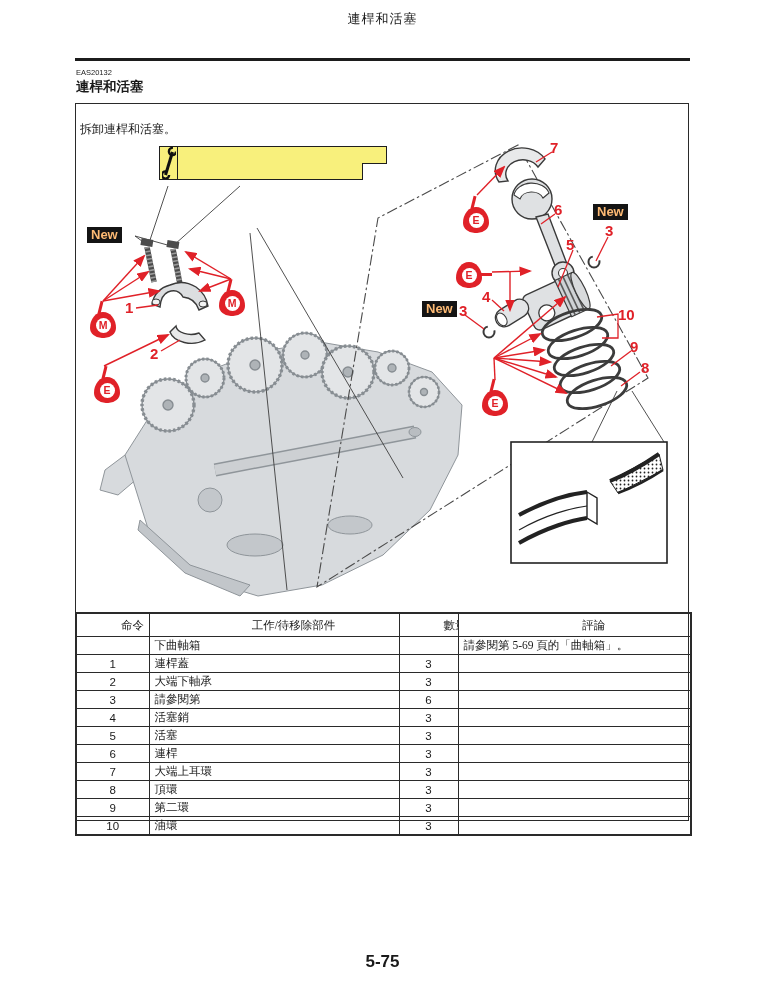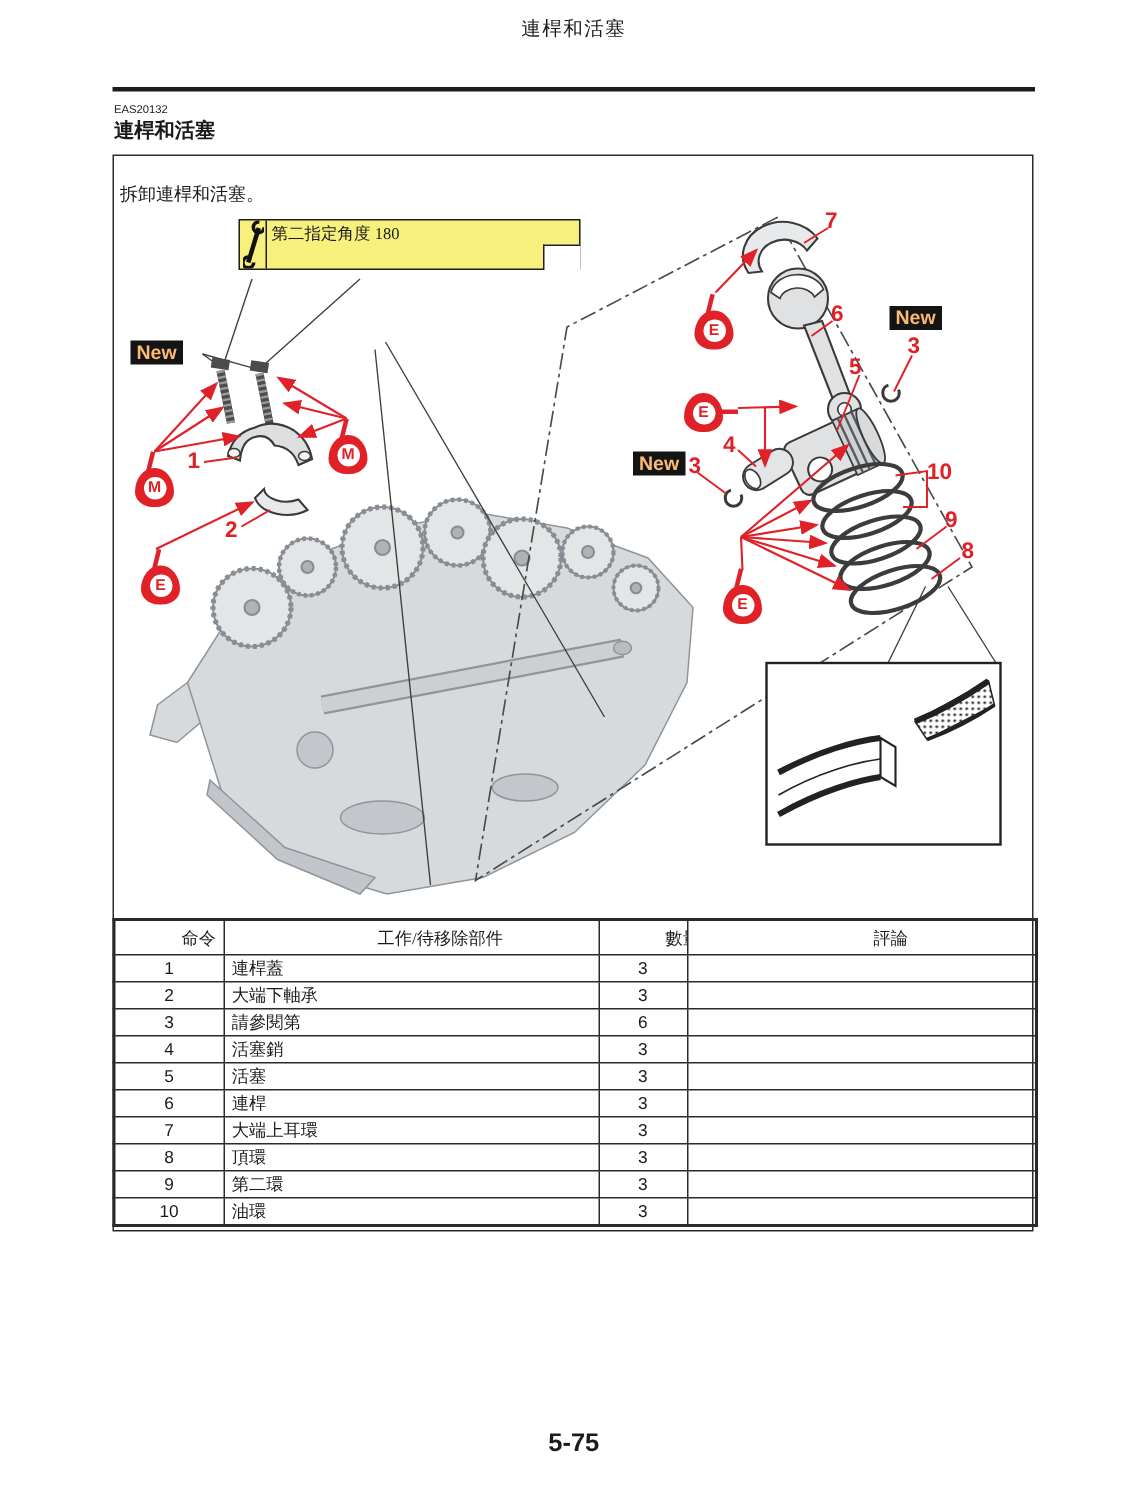--- a/index.html
+++ b/index.html
@@ -219,21 +219,20 @@
 
 <div class="abs torque-note">
   <div class="wrench-cell">
     <svg width="14" height="32" viewBox="0 0 14 32">
       <line x1="3.5" y1="28" x2="10.5" y2="5" stroke="#111" stroke-width="3"></line>
       <circle cx="10.5" cy="4.5" r="3.6" fill="none" stroke="#111" stroke-width="2.4" stroke-dasharray="17 6"></circle>
       <circle cx="3.5" cy="28" r="3.6" fill="none" stroke="#111" stroke-width="2.4" stroke-dasharray="17 6"></circle>
     </svg>
   </div>
   <div class="note-lines">
-    <div class="note-line">第二指定角度 180</div>
   </div>
   <div class="note-notch"></div>
 </div>
 
 <div class="abs new-label" style="left:87px;top:227px;">New</div>
 <div class="abs new-label" style="left:593px;top:204px;">New</div>
 <div class="abs new-label" style="left:422px;top:301px;">New</div>
 
 <div class="abs callout" style="left:125px;top:300px;">1</div>
 <div class="abs callout" style="left:150px;top:346px;">2</div>
@@ -292,20 +291,26 @@
       <col style="width:233px">
     </colgroup>
   <tbody>
       <tr>
     <th>命令</th>
     <th>工作/待移除部件</th>
     <th>數量</th>
     <th>評論</th>
   </tr>
   <tr>
+    <td class="c"></td>
+    <td>下曲軸箱</td>
+    <td class="c"></td>
+    <td>請參閱第 5-69 頁的「曲軸箱」。</td>
+  </tr>
+  <tr>
     <td class="c">1</td>
     <td>連桿蓋</td>
     <td class="c">3</td>
     <td></td>
   </tr>
   <tr>
     <td class="c">2</td>
     <td>大端下軸承</td>
     <td class="c">3</td>
     <td></td>

